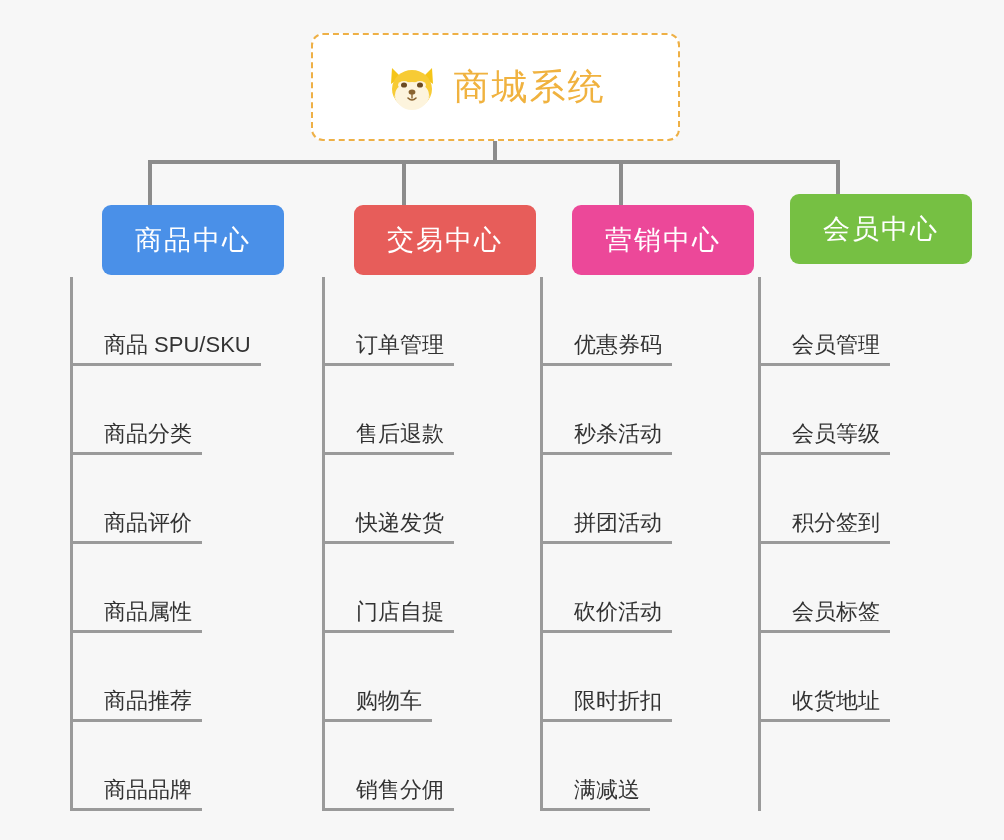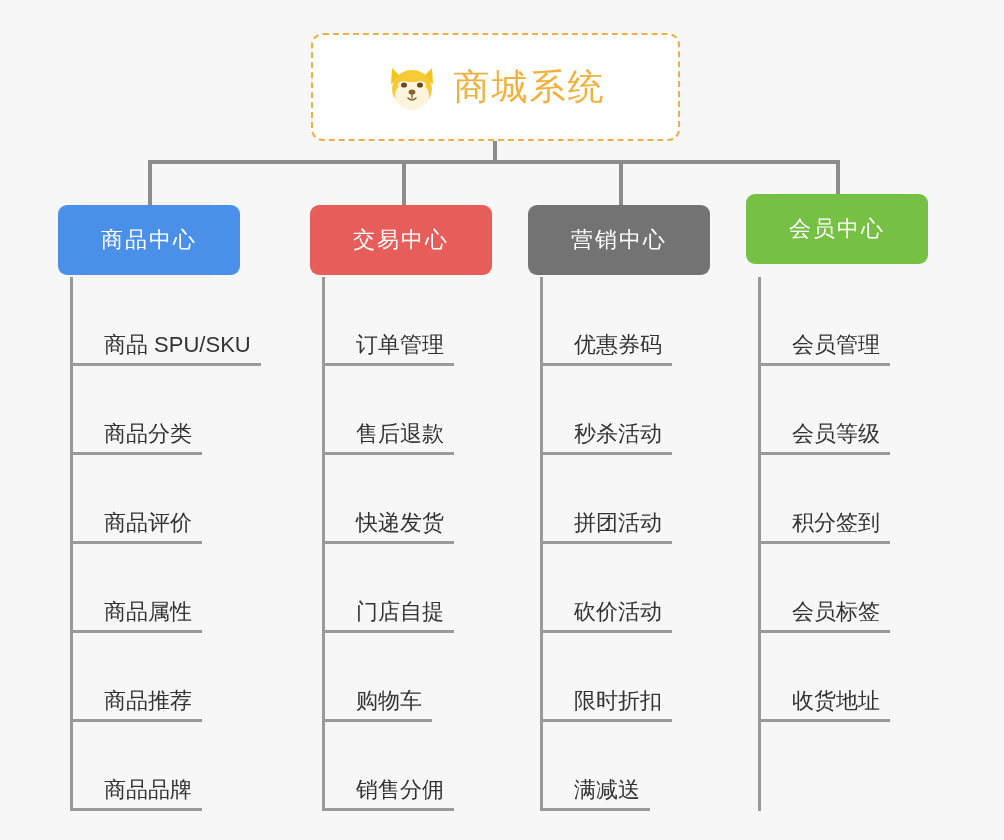--- a/index.html
+++ b/index.html
@@ -60,22 +60,23 @@
   
   .cat {
     position: absolute;
     box-sizing: border-box;
     height: 70px;
     border-radius: 9px;
     display: flex;
     align-items: center;
     justify-content: center;
     color: #ffffff;
-    font-size: 22px;
+    font-size: 27px;
     letter-spacing: 2px;
+    margin-left: 44px;
   }
 
   
   .col {
     position: absolute;
     top: 277px;
   }
   .col-stem {
     position: absolute;
     left: 0;
@@ -130,21 +131,21 @@
   <div class="conn conn-v" style="left: 402px; top: 160px; height: 45px; background: rgb(140, 140, 140);"></div>
   <div class="conn conn-v" style="left: 619px; top: 160px; height: 45px; background: rgb(140, 140, 140);"></div>
   <div class="conn conn-v" style="left: 836px; top: 160px; height: 45px; background: rgb(140, 140, 140);"></div>
 
   <div class="cat" style="left: 58px; top: 205px; width: 182px; background: rgb(74, 144, 232);">
     <span>商品中心</span>
   </div>
   <div class="cat" style="left: 310px; top: 205px; width: 182px; background: rgb(231, 93, 90);">
     <span>交易中心</span>
   </div>
-  <div class="cat" style="left: 528px; top: 205px; width: 182px; background: #737373;">
+  <div class="cat" style="left: 528px; top: 205px; width: 182px; background: #ec4899;">
     <span>营销中心</span>
   </div>
   <div class="cat" style="left: 746px; top: 194px; width: 182px; background: rgb(118, 192, 67);">
     <span>会员中心</span>
   </div>
 
   <div class="col" style="left:70px;">
     <div class="col-stem" style="height: 534px; background: rgb(154, 154, 154);"></div>
     <div class="leaf">
         <span class="leaf-label" style="border-bottom-color: rgb(154, 154, 154);">商品 SPU/SKU</span>

